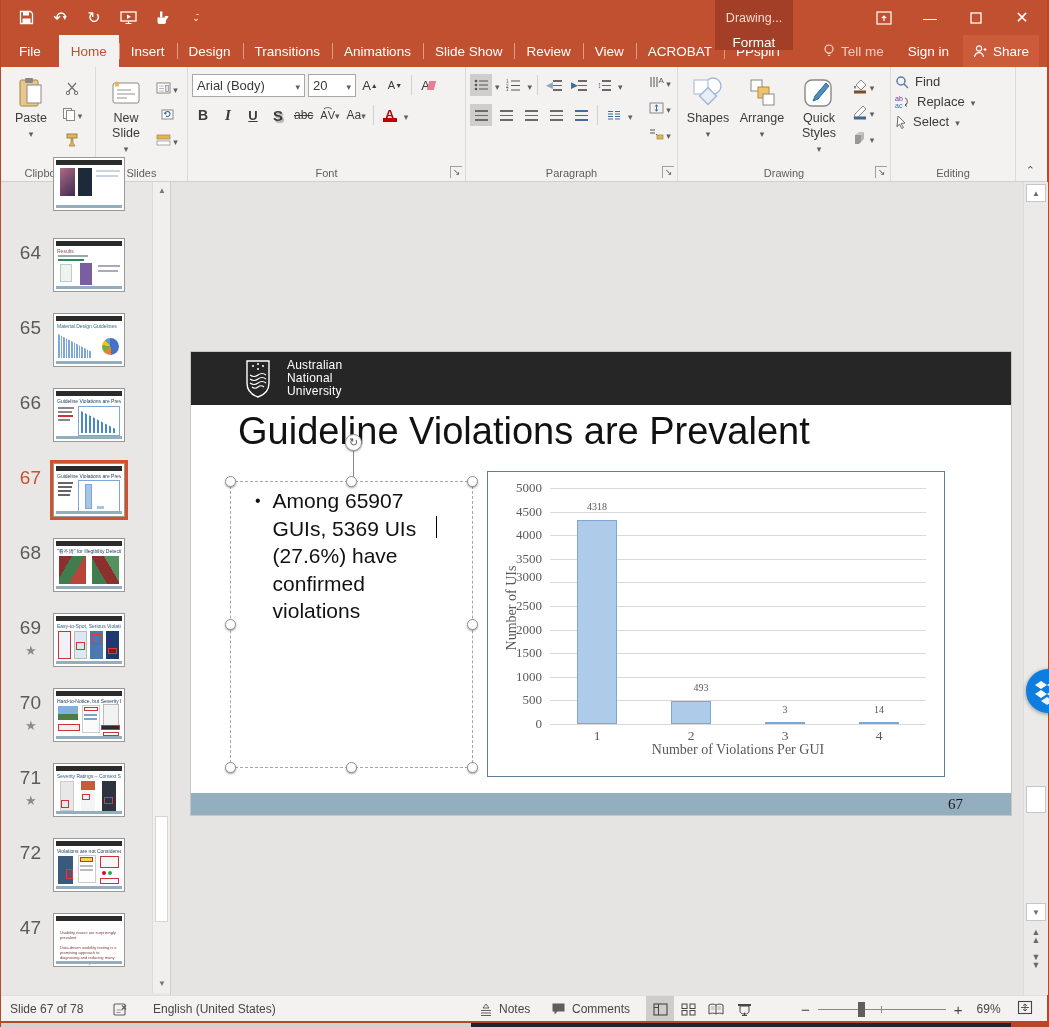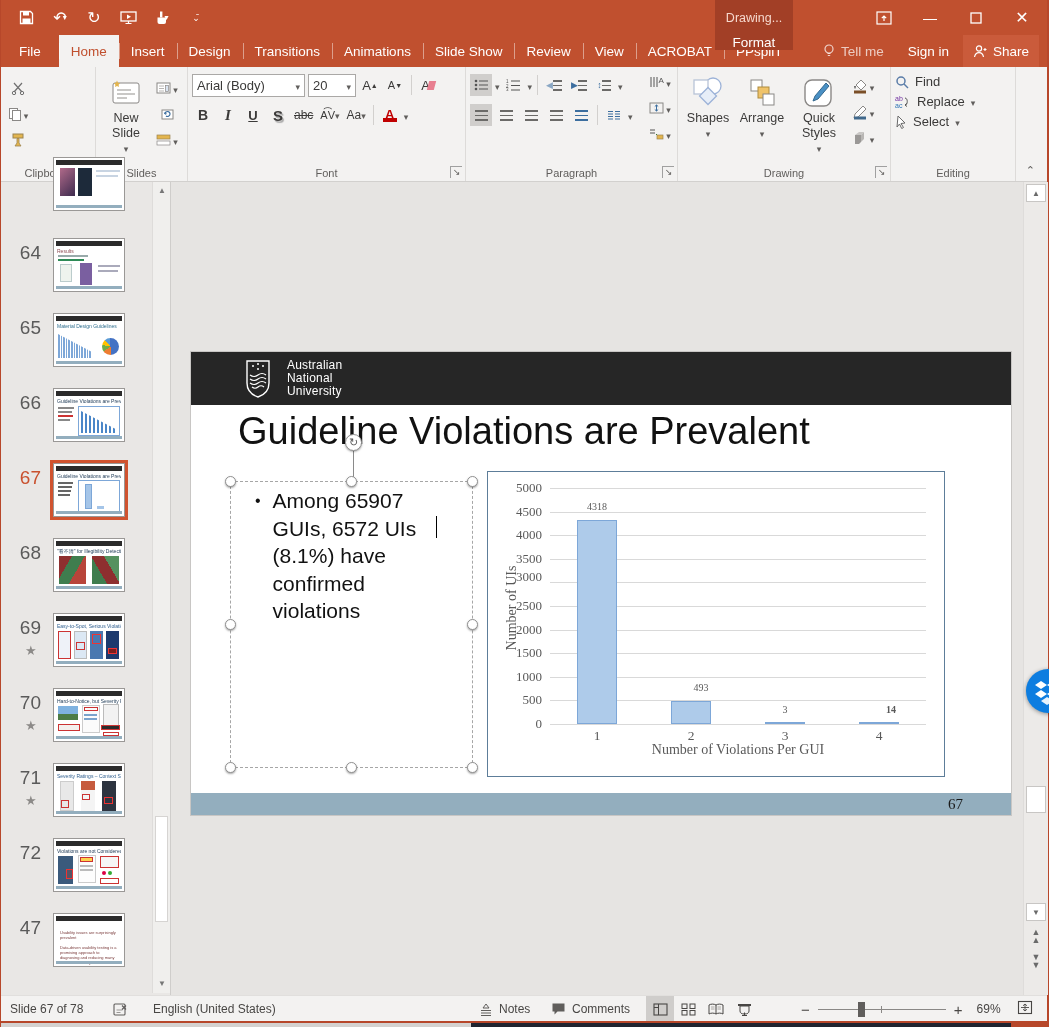--- a/index.html
+++ b/index.html
@@ -198,20 +198,31 @@
             <path d="M10.5 5.5h3M12 4v3" stroke="#fff" stroke-width="1.1"></path>
           </svg>
         <span>Share</span>
       </span>
     </div>
   </div>
 
   <div class="ribbon">
 
     <div class="rgroup" style="left:0;width:95px;">
+      <div class="bigbtn">
+        <span class="bicon">
+          <svg width="26" height="32" viewBox="0 0 26 32">
+              <rect x="2" y="3" width="18" height="26" rx="1.5" fill="#e9c789" stroke="#9c8451"></rect>
+              <rect x="7" y="1" width="8" height="5" rx="1" fill="#8a8886"></rect>
+              <rect x="9" y="8" width="14" height="18" fill="#fff" stroke="#8a8886"></rect>
+            </svg>
+        </span>
+        <span>Paste</span>
+          <span class="dd"></span>
+      </div>
       <div class="smallcol">
         <span class="sbtn">
           <svg width="14" height="14" viewBox="0 0 14 14">
               <path d="M3 2l8 9M11 2L3 11" stroke="#707070" stroke-width="1.2" fill="none"></path>
               <circle cx="3" cy="12" r="1.7" fill="none" stroke="#707070"></circle>
               <circle cx="11" cy="12" r="1.7" fill="none" stroke="#707070"></circle>
             </svg>
         </span>
         <span class="sbtn">
           <svg width="14" height="14" viewBox="0 0 14 14">
@@ -658,21 +669,21 @@
             <div>National</div>
             <div>University</div>
           </div>
         </div>
 
         <div class="stitle">Guideline Violations are Prevalent</div>
 
         <div class="tbox">
           <div class="tbox-text">
             <span style="font-size:16px;">•</span>
-            <span>Among 65907 GUIs, 6572 UIs (8.1%) have confirmed violations</span>
+            <span>Among 65907 GUIs, 5369 UIs (27.6%) have confirmed violations</span>
           </div>
           <div class="caret"></div>
           <span class="rotline"></span>
           <span class="rot">↻</span>
           <span class="hdl" style="left:-6px;top:-6px;"></span>
           <span class="hdl" style="left:115px;top:-6px;"></span>
           <span class="hdl" style="right:-6px;top:-6px;"></span>
           <span class="hdl" style="left:-6px;top:137px;"></span>
           <span class="hdl" style="right:-6px;top:137px;"></span>
           <span class="hdl" style="left:-6px;bottom:-6px;"></span>
@@ -697,21 +708,21 @@
               <div class="bar" style="left: 27px; height: 204px; background: linear-gradient(rgb(174, 203, 234), rgb(174, 203, 234)); border-color: rgb(125, 167, 216);"></div>
               <div class="dlabel" style="left: 47px; top: 13px;">4318</div>
               <div class="xtick" style="left: 47px;">1</div>
               <div class="bar" style="left: 121px; height: 23px; background: linear-gradient(rgb(174, 203, 234), rgb(174, 203, 234)); border-color: rgb(125, 167, 216);"></div>
               <div class="dlabel" style="left: 151px; top: 194px;">493</div>
               <div class="xtick" style="left: 141px;">2</div>
               <div class="bar" style="left: 215px; height: 1px; background: linear-gradient(rgb(174, 203, 234), rgb(174, 203, 234)); border-color: rgb(125, 167, 216);"></div>
               <div class="dlabel" style="left: 235px; top: 216px;">3</div>
               <div class="xtick" style="left: 235px;">3</div>
               <div class="bar" style="left: 309px; height: 1px; background: linear-gradient(rgb(174, 203, 234), rgb(174, 203, 234)); border-color: rgb(125, 167, 216);"></div>
-              <div class="dlabel" style="left: 341px; top: 216px; font-weight: bold;">14</div>
+              <div class="dlabel" style="left: 329px; top: 216px;">14</div>
               <div class="xtick" style="left: 329px;">4</div>
             </div>
           <div class="xlabel">Number of Violations Per GUI</div>
         <div class="ytick" style="left: 14px; top: 244px;">0</div>
             <div class="ytick" style="left: 14px; top: 220.4px;">500</div>
             <div class="ytick" style="left: 14px; top: 196.8px;">1000</div>
             <div class="ytick" style="left: 14px; top: 173.2px;">1500</div>
             <div class="ytick" style="left: 14px; top: 149.6px;">2000</div>
             <div class="ytick" style="left: 14px; top: 126px;">2500</div>
             <div class="ytick" style="left: 14px; top: 97px;">3000</div>

